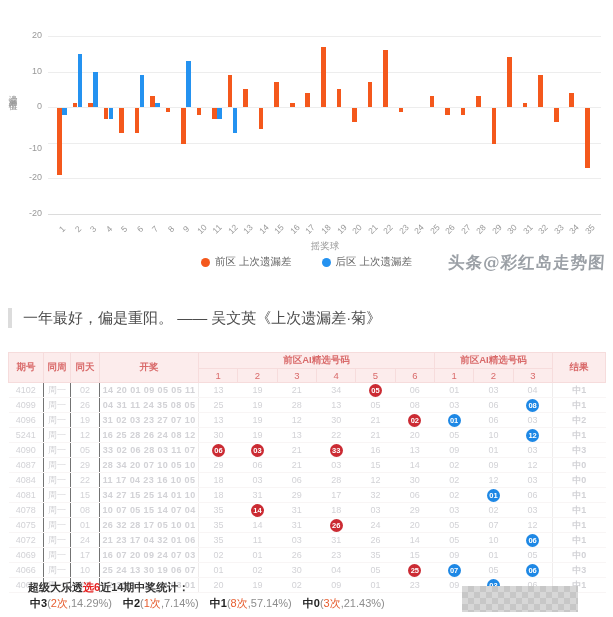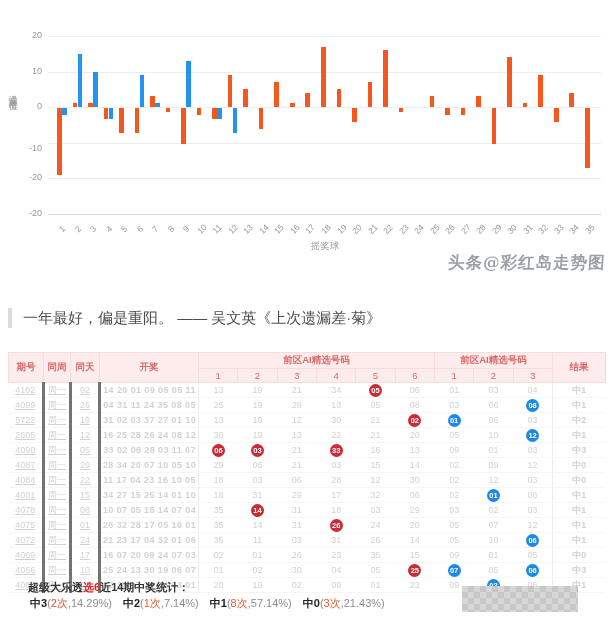--- a/index.html
+++ b/index.html
@@ -32,21 +32,21 @@
      padding-left:11px;font-size:15px;color:#4d4d4d;line-height:20px;}
   
   #lottery-table{position:absolute;left:8px;top:352px;width:598px;border-collapse:collapse;
      table-layout:fixed;}
   #lottery-table th{background:#fcecec;color:#d96a6a;font-size:9.5px;font-weight:bold;
      border:1px solid #f6dcdc;padding:0;}
   #lottery-table tr.h1 th{height:15px;}
   #lottery-table tr.h2 th{height:13px;font-weight:normal;}
   #lottery-table td{height:14px;padding:0;text-align:center;font-size:9px;color:#d2d2d6;
      border-bottom:1px solid #f8f5f5;white-space:nowrap;overflow:hidden;}
-  td.c-issue,td.c-week,td.c-day{color:#a3a3a3;border-right:3px solid #737373;text-decoration:underline;}
+  td.c-issue,td.c-week,td.c-day{color:#a3a3a3;border-right:1px solid #737373;}
   td.c-draw{color:#555;font-weight:bold;letter-spacing:.4px;border-right:1px solid #efecec;}
   td.c-result{color:#e62222;font-weight:bold;font-size:9.5px;border-left:1px solid #efecec;}
   .circle{display:inline-block;width:13px;height:13px;line-height:13px;border-radius:50%;
      color:#fff;font-size:7.5px;font-weight:bold;text-align:center;vertical-align:middle;}
   .circle.red{background:#cb2b33;}
   .circle.blue{background:#1e88e5;}
   
   #summary{position:absolute;left:28px;top:579px;font-size:11px;color:#333;line-height:16px;}
   #summary .t{font-weight:bold;color:#333;}
   #summary .hl{font-weight:bold;color:#e62222;}
@@ -60,20 +60,30 @@
        linear-gradient(45deg,#c7c7c7 25%,transparent 25%,transparent 75%,#c7c7c7 75%);
      background-size:12px 12px;background-position:0 0,6px 6px;}
 </style>
 </head>
 <body>
 
 <div id="chart-block">
   <div id="ylabel">遗漏差值</div>
   <div id="plot"></div>
   <div id="xlabel">摇奖球</div>
+  <div id="legend">
+    <span class="legend-item">
+      <span class="legend-dot" style="background:#f4581c"></span>
+      <span>前区 上次遗漏差</span>
+    </span>
+    <span class="legend-item">
+      <span class="legend-dot" style="background:#2492f0"></span>
+      <span>后区 上次遗漏差</span>
+    </span>
+  </div>
   <div id="watermark">头条@彩红岛走势图</div>
 <div class="gridline" style="top: 36px;"></div>
     <span class="ytick" style="top: 30px;">20</span>
     <div class="gridline" style="top: 72px;"></div>
     <span class="ytick" style="top: 66px;">10</span>
     <div class="gridline" style="top: 107px;"></div>
     <span class="ytick" style="top: 101px;">0</span>
     <div class="gridline" style="top: 143px;"></div>
     <span class="ytick" style="top: 143px;">-10</span>
     <div class="gridline" style="top: 178px;"></div>
@@ -212,37 +222,37 @@
         <td class="c-ai">28</td>
         <td class="c-ai">13</td>
         <td class="c-ai">05</td>
         <td class="c-ai">08</td>
         <td class="c-ai">03</td>
         <td class="c-ai">06</td>
         <td class="c-ai"><span class="circle blue">08</span></td>
         <td class="c-result">中1</td>
       </tr>
       <tr>
-        <td class="c-issue">5722</td>
+        <td class="c-issue">4096</td>
         <td class="c-week">周一</td>
         <td class="c-day">19</td>
-        <td class="c-draw">31 02 03 37 27 01 10</td>
+        <td class="c-draw">31 02 03 23 27 07 10</td>
         <td class="c-ai">13</td>
         <td class="c-ai">19</td>
         <td class="c-ai">12</td>
         <td class="c-ai">30</td>
         <td class="c-ai">21</td>
         <td class="c-ai"><span class="circle red">02</span></td>
         <td class="c-ai"><span class="circle blue">01</span></td>
         <td class="c-ai">06</td>
         <td class="c-ai">03</td>
         <td class="c-result">中2</td>
       </tr>
       <tr>
-        <td class="c-issue">2605</td>
+        <td class="c-issue">5241</td>
         <td class="c-week">周一</td>
         <td class="c-day">12</td>
         <td class="c-draw">16 25 28 26 24 08 12</td>
         <td class="c-ai">30</td>
         <td class="c-ai">19</td>
         <td class="c-ai">13</td>
         <td class="c-ai">22</td>
         <td class="c-ai">21</td>
         <td class="c-ai">20</td>
         <td class="c-ai">05</td>

